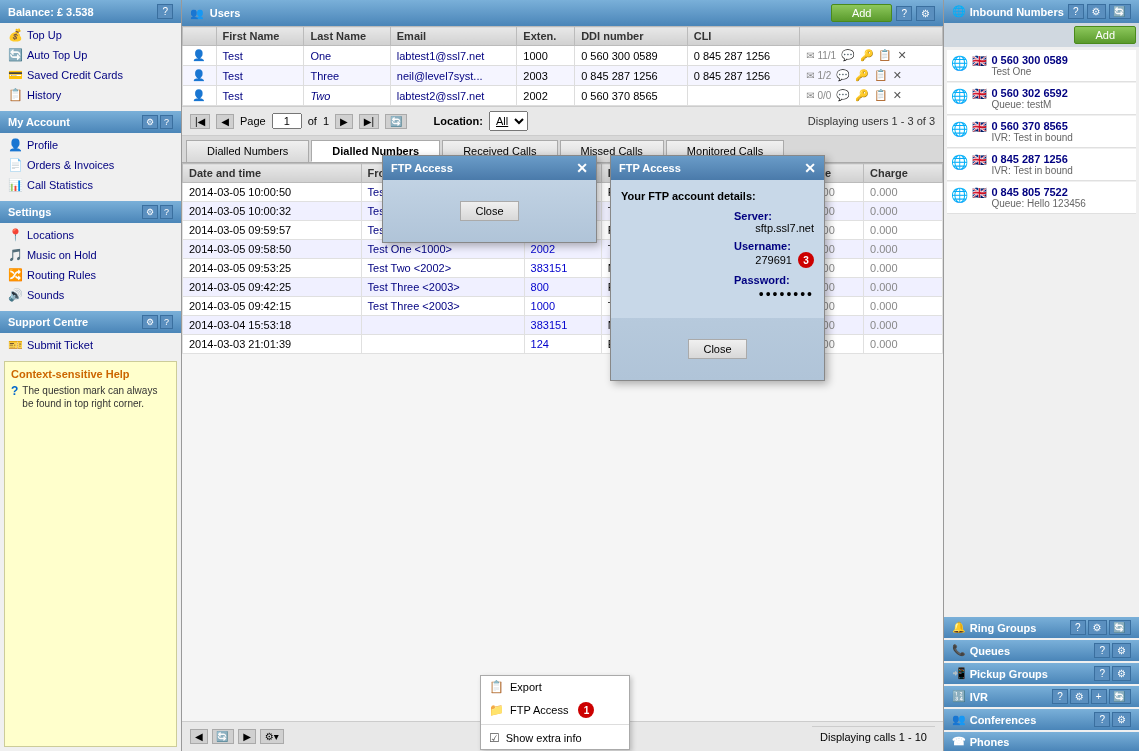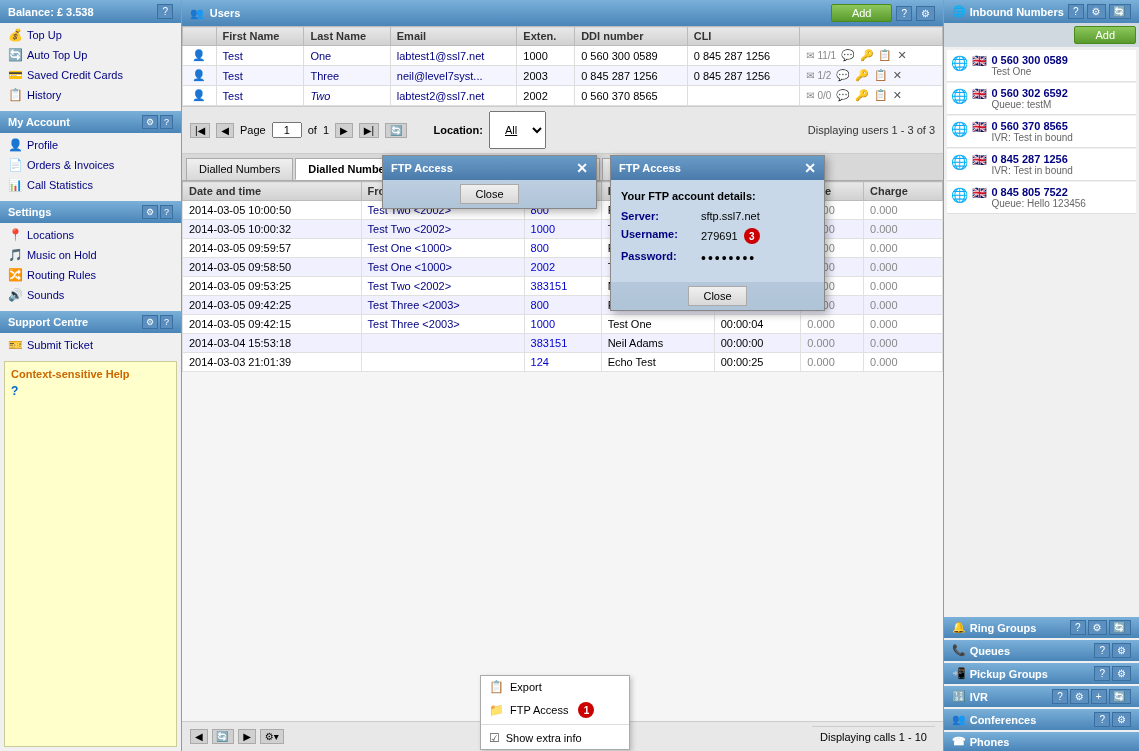--- a/index.html
+++ b/index.html
@@ -42,21 +42,21 @@
 
     
     .pagination-bar { background: #e8e8e8; border-top: 1px solid #ccc; border-bottom: 1px solid #ccc; padding: 4px 8px; display: flex; align-items: center; gap: 6px; }
     .page-btn { background: #d0d0d0; border: 1px solid #aaa; padding: 1px 4px; cursor: pointer; font-size: 10px; }
     .page-btn:disabled { opacity: 0.4; cursor: default; }
     .pagination-bar select { font-size: 11px; padding: 1px; }
     .displaying-text { margin-left: auto; color: #333; }
 
     
     .tabs-bar { display: flex; background: #d8d8d8; border-bottom: 1px solid #aaa; padding-top: 4px; padding-left: 4px; gap: 2px; }
-    .tab { padding: 4px 12px; border: 1px solid #aaa; border-bottom: none; cursor: pointer; background: linear-gradient(to bottom, #f0f0f0, #d8d8d8); color: #000; }
+    .tab { padding: 4px 20px; border: 1px solid #aaa; border-bottom: none; cursor: pointer; background: linear-gradient(to bottom, #f0f0f0, #d8d8d8); color: #000; }
     .tab.active { background: white; border-bottom: 1px solid white; font-weight: bold; }
 
     
     .call-table-container { flex: 1; overflow-y: auto; }
     .call-table { width: 100%; border-collapse: collapse; }
     .call-table th { background: linear-gradient(to bottom, #e8e8e8, #d0d0d0); border: 1px solid #bbb; padding: 3px 6px; text-align: left; font-weight: bold; color: #333; }
     .call-table td { border: 1px solid #e0e0e0; padding: 3px 6px; background: white; white-space: nowrap; }
     .call-table tr:nth-child(even) td { background: #f0f0ff; }
     .call-table td.num { color: #0000cc; }
     .call-table td.rate { color: #888; }
@@ -78,24 +78,24 @@
     .right-bottom-sections { display: flex; flex-direction: column; gap: 0; }
     .right-small-header { background: linear-gradient(to bottom, #7ab0d9, #4a85b8); color: white; padding: 3px 8px; display: flex; align-items: center; justify-content: space-between; margin-top: 2px; }
     .right-small-header .title { font-weight: bold; display: flex; align-items: center; gap: 4px; }
 
     
     .modal-overlay { position: absolute; top: 0; left: 0; width: 100%; height: 100%; pointer-events: none; }
     .modal-box { position: absolute; background: linear-gradient(to bottom, #c8d8e8, #b0c4d8); border: 1px solid #888; box-shadow: 3px 3px 8px rgba(0,0,0,0.3); pointer-events: all; }
     .modal-header { background: linear-gradient(to bottom, #6a9cc8, #4a7aaa); color: white; padding: 4px 8px; display: flex; align-items: center; justify-content: space-between; font-weight: bold; font-size: 11px; }
     .modal-close { color: white; cursor: pointer; font-size: 14px; font-weight: bold; }
     .modal-btn { background: linear-gradient(to bottom, #f0f0f0, #d8d8d8); border: 1px solid #aaa; padding: 3px 14px; cursor: pointer; font-size: 11px; }
-    .modal-footer { padding: 4px; display: flex; justify-content: center; }
+    .modal-footer { padding: 21px; display: flex; justify-content: center; }
     .activate-btn { background: linear-gradient(to bottom, #f0f0f0, #d8d8d8); border: 1px solid #aaa; padding: 3px 10px; cursor: pointer; font-size: 11px; }
     .badge-red { background: #cc0000; color: white; border-radius: 50%; width: 16px; height: 16px; display: inline-flex; align-items: center; justify-content: center; font-size: 10px; font-weight: bold; margin-left: 4px; }
-    .ftp-field { display: flex; align-items: flex-start; margin-bottom: 6px; }
+    .ftp-field { display: flex; align-items: flex-end; margin-bottom: 6px; flex-direction: column; }
     .ftp-label { font-weight: bold; color: #000080; width: 80px; font-size: 11px; }
     .ftp-value { font-size: 11px; }
     .ftp-password { font-size: 14px; letter-spacing: 2px; }
 
     
     .context-menu { position: absolute; background: white; border: 1px solid #aaa; box-shadow: 2px 2px 5px rgba(0,0,0,0.2); z-index: 100; width: 150px; }
     .context-menu-item { display: flex; align-items: center; padding: 4px 8px; cursor: pointer; font-size: 11px; gap: 6px; }
     .context-menu-item .cm-icon { font-size: 12px; color: #555; }
     .divider { border-top: 1px solid #ddd; margin: 2px 0; }
   </style>
@@ -188,20 +188,21 @@
       <div class="left-nav-item">
         <span class="icon">🎫</span>
         <span>Submit Ticket</span>
       </div>
     </div>
 
     <div class="help-section">
       <div class="help-title">Context-sensitive Help</div>
       <div class="help-item">
         <span class="q-mark">?</span>
+        <p>The question mark can always be found in top right corner.</p>
       </div>
     </div>
   </div>
 
   <div class="center-panel" style="position:relative;">
 
     <div class="users-header">
       <div class="title">
         <span>👥</span>
         <span>Users</span>
@@ -282,21 +283,21 @@
       <button class="page-btn">|◀</button>
       <button class="page-btn">◀</button>
       <span>Page</span>
       <input type="text" value="1" style="width: 30px; text-align: center; font-size: 11px;">
       <span>of</span>
       <span>1</span>
       <button class="page-btn">▶</button>
       <button class="page-btn">▶|</button>
       <button class="page-btn">🔄</button>
       <span style="margin-left:20px;font-weight:bold;">Location:</span>
-      <select style="font-size:11px;padding:11px;text-decoration:underline;">
+      <select style="font-size:11px;padding:2px;text-decoration:underline;">
         <option>All</option>
       </select>
       <span class="displaying-text">Displaying users 1 - 3 of 3</span>
     </div>
 
     <div class="tabs-bar">
       <div class="tab">Dialled Numbers</div>
 
       <div class="tab active">Dialled Numbers</div>
       <div class="tab">Received Calls</div>

